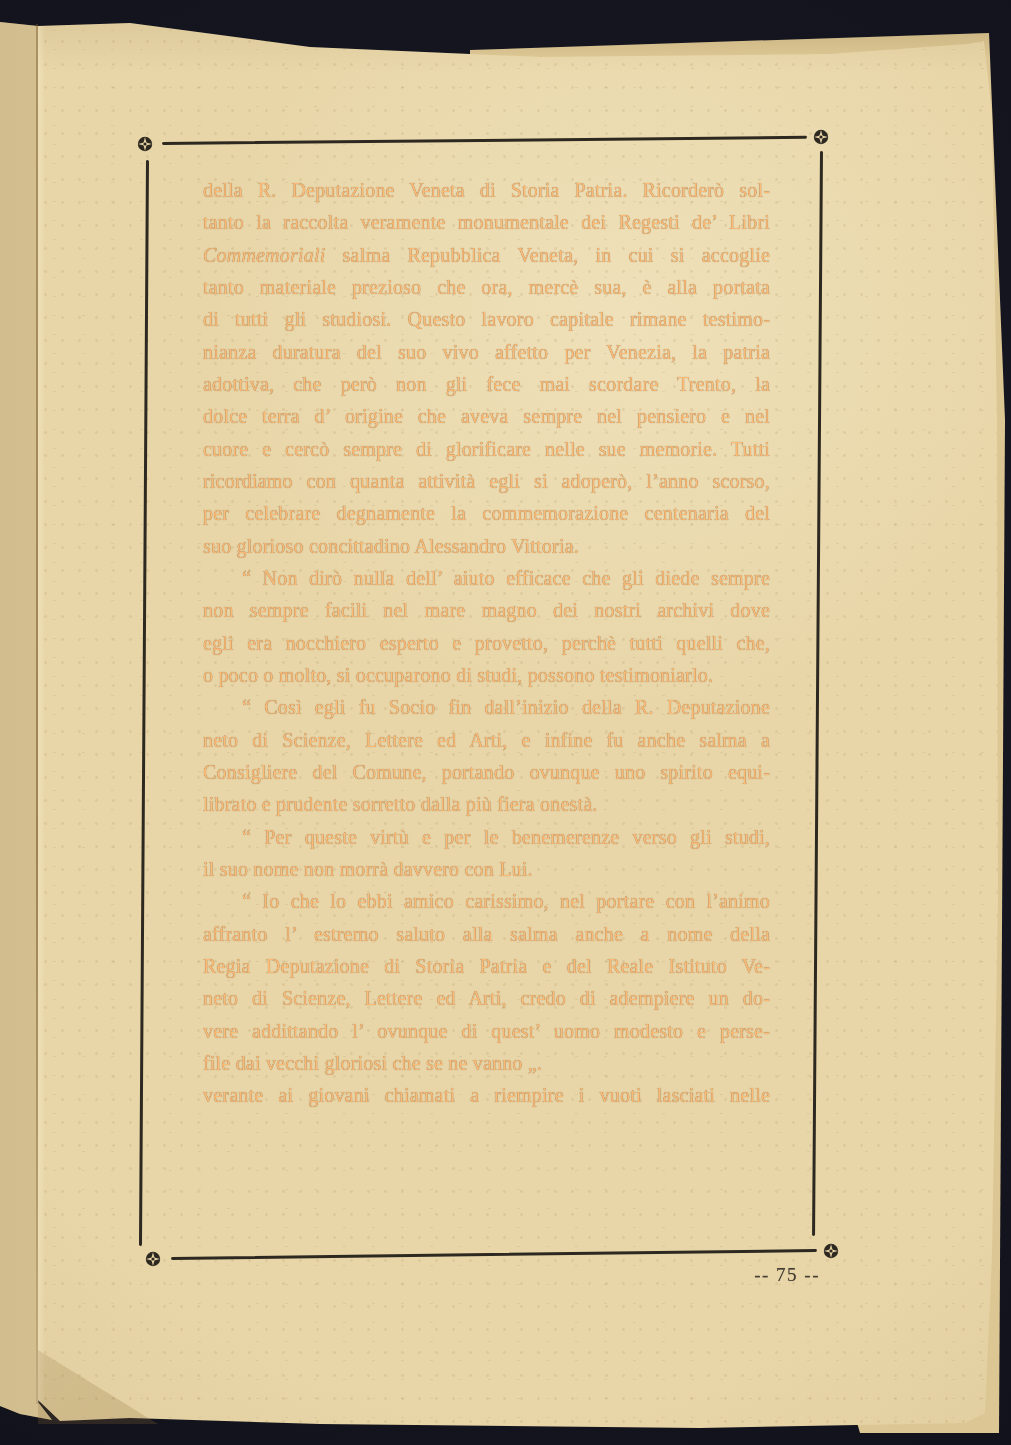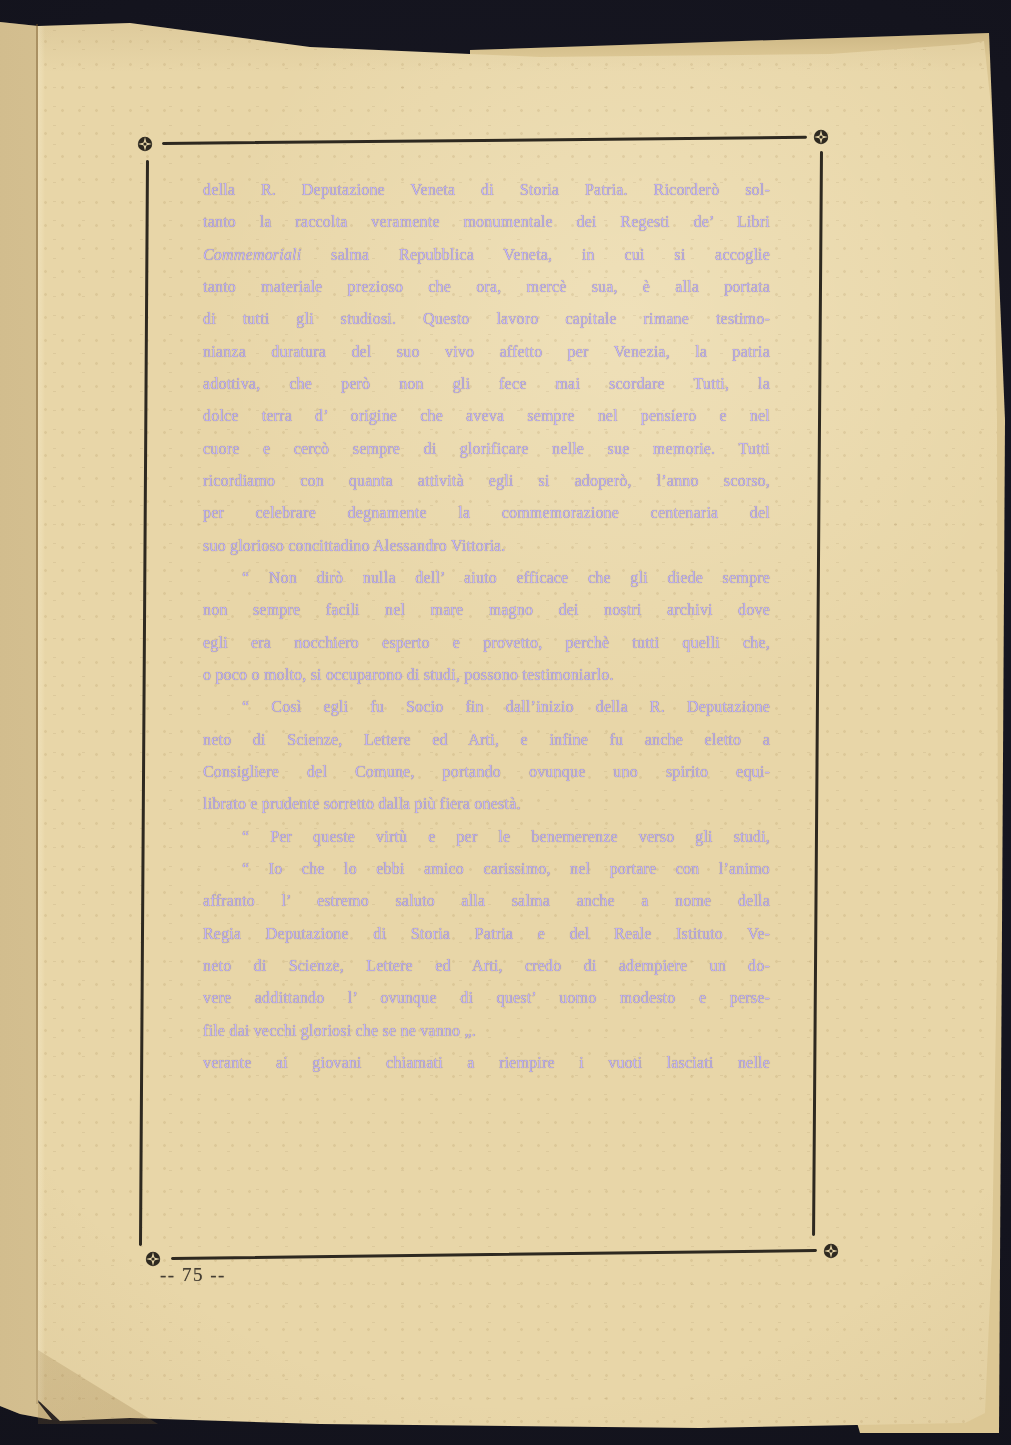--- a/index.html
+++ b/index.html
@@ -77,31 +77,31 @@
   .rule-left{left:146px;top:160px;width:2.6px;height:1086px;transform:rotate(0.37deg);transform-origin:center top;}
   .rule-right{left:820px;top:151px;width:2.6px;height:1085px;transform:rotate(0.42deg);transform-origin:center top;}
   .ornament{position:absolute;width:16px;height:16px;}
   .orn-tl{left:137px;top:136px;}
   .orn-tr{left:813px;top:129px;}
   .orn-bl{left:145px;top:1251px;}
   .orn-br{left:823px;top:1243px;}
   
   .textblock{
     position:absolute;left:203px;top:174px;width:567px;
-    font-size:16px;line-height:32.33px;color:#c4b5fd;
+    font-size:20px;line-height:32.33px;color:#fdba74;
     text-shadow:0 0 .7px rgba(53,47,38,.75);
     letter-spacing:.2px;
   }
   .tline{text-align:justify;text-align-last:justify;white-space:nowrap;}
   .tline.end{text-align-last:left;}
   .tline.indent{text-indent:39px;}
   .tline em{font-style:italic;}
   .pagenum{
     position:absolute;left:160px;top:1264px;width:660px;
-    text-align:left;font-size:19px;color:#453e33;letter-spacing:1.5px;
+    text-align:right;font-size:19px;color:#453e33;letter-spacing:1.5px;
     text-shadow:0 0 .7px rgba(69,62,51,.6);
   }
 </style>
 </head>
 <body>
 
 <div id="canvas">
   <div class="scan-bg"></div>
   <div class="gutter-page"></div>
   <div class="under-page"></div>
@@ -149,35 +149,36 @@
       </svg>
   </span>
 
   <div class="textblock">
     <div class="tline">della R. Deputazione Veneta di Storia Patria. Ricorderò sol-</div>
     <div class="tline">tanto la raccolta veramente monumentale dei Regesti de’ Libri</div>
     <div class="tline"><em>Commemoriali</em><span> salma Repubblica Veneta, in cui si accoglie</span></div>
     <div class="tline">tanto materiale prezioso che ora, mercè sua, è alla portata</div>
     <div class="tline">di tutti gli studiosi. Questo lavoro capitale rimane testimo-</div>
     <div class="tline">nianza duratura del suo vivo affetto per Venezia, la patria</div>
-    <div class="tline">adottiva, che però non gli fece mai scordare Tutti, la</div>
+    <div class="tline">adottiva, che però non gli fece mai scordare Trento, la</div>
     <div class="tline">dolce terra d’ origine che aveva sempre nel pensiero e nel</div>
     <div class="tline">cuore e cercò sempre di glorificare nelle sue memorie. Tutti</div>
     <div class="tline">ricordiamo con quanta attività egli si adoperò, l’anno scorso,</div>
     <div class="tline">per celebrare degnamente la commemorazione centenaria del</div>
     <div class="tline end">suo glorioso concittadino Alessandro Vittoria.</div>
     <div class="tline indent">“ Non dirò nulla dell’ aiuto efficace che gli diede sempre</div>
     <div class="tline">non sempre facili nel mare magno dei nostri archivi dove</div>
     <div class="tline">egli era nocchiero esperto e provetto, perchè tutti quelli che,</div>
     <div class="tline end">o poco o molto, si occuparono di studi, possono testimoniarlo.</div>
     <div class="tline indent">“ Così egli fu Socio fin dall’inizio della R. Deputazione</div>
-    <div class="tline">neto di Scienze, Lettere ed Arti, e infine fu anche eletto a</div>
+    <div class="tline">neto di Scienze, Lettere ed Arti, e infine fu anche salma a</div>
     <div class="tline">Consigliere del Comune, portando ovunque uno spirito equi-</div>
     <div class="tline end">librato e prudente sorretto dalla più fiera onestà.</div>
     <div class="tline indent">“ Per queste virtù e per le benemerenze verso gli studi,</div>
+    <div class="tline end">il suo nome non morrà davvero con Lui.</div>
     <div class="tline indent">“ Io che lo ebbi amico carissimo, nel portare con l’animo</div>
     <div class="tline">affranto l’ estremo saluto alla salma anche a nome della</div>
     <div class="tline">Regia Deputazione di Storia Patria e del Reale Istituto Ve-</div>
     <div class="tline">neto di Scienze, Lettere ed Arti, credo di adempiere un do-</div>
     <div class="tline">vere addittando l’ ovunque di quest’ uomo modesto e perse-</div>
     <div class="tline end">file dai vecchi gloriosi che se ne vanno „.</div>
     <div class="tline">verante ai giovani chiamati a riempire i vuoti lasciati nelle</div>
   </div>
 
   <div class="pagenum">-- 75 --</div>

